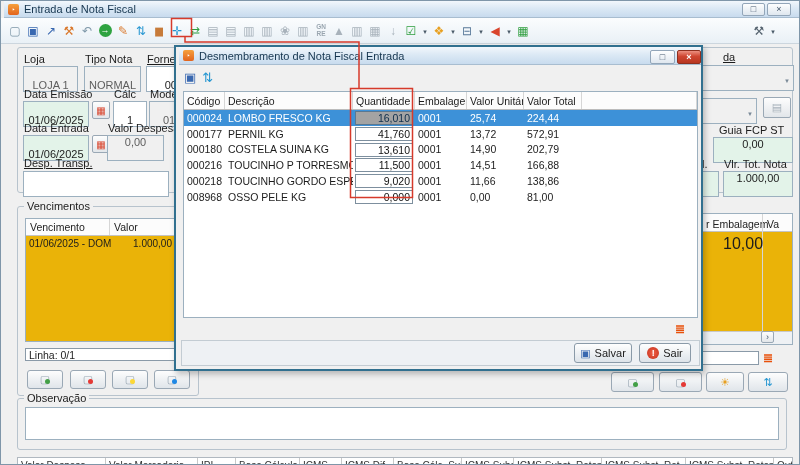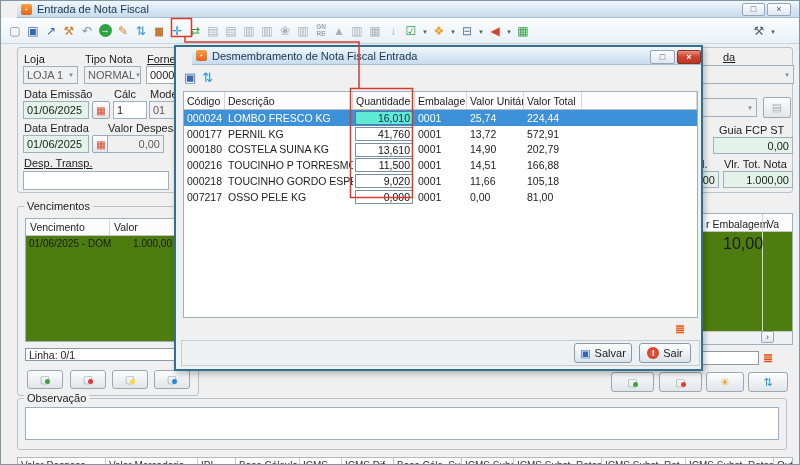--- a/index.html
+++ b/index.html
@@ -4,21 +4,21 @@
 <style>
   html,body{margin:0;padding:0;background:#cfd6dd;}
   *{box-sizing:border-box;}
   #screen{position:relative;width:800px;height:465px;overflow:hidden;
     font-family:"Liberation Sans",sans-serif;font-size:11px;color:#1c1c1c;
     background:#f0f0f0;border:1px solid #7f96a9;}
   .abs{position:absolute;}
   .lbl{position:absolute;white-space:nowrap;color:#1c1c1c;}
   .link{text-decoration:underline;}
   
-  .titlebar{position:absolute;left:16px;top:0;right:0;height:17px;
+  .titlebar{position:absolute;left:3px;top:0;right:0;height:17px;
     background:linear-gradient(#f2f7fc,#dce9f5 45%,#c8dbee);
     border-bottom:1px solid #a8bdd0;display:flex;align-items:center;text-align:right;}
   .appicon{width:11px;height:11px;border-radius:2px;margin:0 5px 0 4px;
     background:linear-gradient(#f6a03c,#e2641e);color:#fff;font-size:7px;
     display:flex;align-items:center;justify-content:center;flex:none;}
   .titletext{font-size:11px;color:#15354f;}
   .winbtn{position:absolute;top:2px;height:13px;border:1px solid #93a6b9;border-radius:2px;
     background:linear-gradient(#fdfefe,#dfe7ef);display:flex;align-items:center;justify-content:center;
     font-size:9px;color:#42566b;line-height:1;}
   .winbtn.red{background:linear-gradient(#ec9080,#cf4631 45%,#b83620);color:#fff;border-color:#8f2f1e;font-weight:bold;}
@@ -31,58 +31,58 @@
   .caret{width:8px;font-size:7px;color:#4a5a68;}
   .circ{background:#2fa341;color:#fff;border-radius:50%;width:13px;height:13px;
     display:flex;align-items:center;justify-content:center;font-size:9px;font-weight:bold;}
   .gnre{display:flex;flex-direction:column;align-items:center;justify-content:center;
     font-size:6.5px;font-weight:bold;color:#9aa6b0;line-height:1.05;}
   .c-steel{color:#7e97a8}.c-blue{color:#3968b0}.c-org{color:#d9772a}.c-grn{color:#2e9e3e}
   .c-cyan{color:#2596d1}.c-brown{color:#c77b3a}.c-gray{color:#a8b2bb}.c-red{color:#d9442c}
   .c-slate{color:#5a7a9a}.c-gold{color:#e8a020}.c-dark{color:#55636f}
   
   .field{position:absolute;border:1px solid #9cb0bf;background:#fff;display:flex;
-    align-items:center;padding:0 3px;font-size:11px;white-space:nowrap;overflow:hidden;}
+    align-items:center;padding:12px 3px;font-size:11px;white-space:nowrap;overflow:hidden;flex-direction:column;}
   .green{background:#e3f3e9;}
   .dis{background:#f0f0f0;color:#5d5d5d;}
   .rt{justify-content:flex-end;}
   .chev{margin-left:auto;font-size:6px;color:#7a8a98;}
   .sqbtn{position:absolute;border:1px solid #9aa8b5;border-radius:2px;
     background:linear-gradient(#fdfdfd,#e2e6ea);display:flex;align-items:center;justify-content:center;}
   .grp{position:absolute;border:1px solid #b7c3cd;border-radius:3px;}
   .legend{position:absolute;top:-7px;left:6px;background:#f0f0f0;padding:0 3px;font-size:11px;white-space:nowrap;}
   .sunken{position:absolute;border:1px solid #8a9aa8;background:#fff;display:flex;
     align-items:center;padding:0 3px;font-size:10.5px;}
   .sort{color:#e8500a;font-weight:bold;font-size:12px;line-height:1;}
   .docbtn{position:absolute;width:36px;height:19px;background:linear-gradient(#fdfdfd,#e0e5ea);
     border:1px solid #9aa8b5;border-radius:3px;display:flex;align-items:center;justify-content:center;font-size:11px;}
   .docbtn .pg{color:#98a6b2;position:relative;}
   .dot{position:absolute;width:5px;height:5px;border-radius:50%;right:-2px;bottom:0;}
   .d-grn{background:#43a047}.d-red{background:#e53935}.d-yel{background:#fdd835}.d-blu{background:#1e88e5}
   
-  .gridbox{position:absolute;background:#4d7c0f;border:1px solid #9cb0bf;}
+  .gridbox{position:absolute;background:#eab308;border:1px solid #9cb0bf;}
   .ghead{font-size:10.5px;color:#222;}
   
   #modal{position:absolute;left:173px;top:44px;width:529px;height:326px;
     border:2px solid #31708f;background:#f0f0f0;z-index:10;box-shadow:2px 3px 6px rgba(0,0,0,.25);}
   #modal .titlebar{height:18px;}
   #modal .toolbar2{position:absolute;left:0;top:18px;right:0;height:24px;display:flex;
     align-items:center;padding-left:8px;gap:6px;font-size:13px;}
   .mtable{position:absolute;left:7px;top:44px;width:515px;height:227px;background:#fff;
     border:1px solid #9cb0bf;overflow:hidden;font-size:10.5px;}
   .thead{display:flex;height:18px;background:#fcfcfc;border-bottom:1px solid #bcbcbc;align-items:center;}
   .thead .c{border-right:1px solid #d6d6d6;height:100%;display:flex;align-items:center;}
   .trow{display:flex;height:15.8px;align-items:stretch;background:#fff;}
   .c{padding:0 3px;white-space:nowrap;overflow:hidden;display:flex;align-items:center;}
   .code{width:41px}.desc{width:128px}.qty{width:62px;padding:0}.emb{width:52px}.vu{width:57px}.vt{width:58px}
   .fill{flex:1}
   .trow.selected{background:#3d91d8;color:#fff;}
   .qty i{flex:1;margin:1px 2px;border:1px solid #7d8f9e;background:#fff;color:#111;
     font-style:normal;display:flex;align-items:center;justify-content:flex-end;padding:0 2px;}
-  .trow.selected .qty i{background:#5eead4;color:#0d2c4a;border-color:#5a7891;}
+  .trow.selected .qty i{background:#a3a3a3;color:#0d2c4a;border-color:#5a7891;}
   .btnbar{position:absolute;left:5px;top:293px;width:519px;height:26px;
     border:1px solid #c3ccd3;background:#eef1f4;}
   .pbtn{position:absolute;height:20px;border:1px solid #8a9aa8;border-radius:3px;
     background:linear-gradient(#fefefe,#dde3e9);display:flex;align-items:center;
     justify-content:center;gap:4px;font-size:11px;color:#1c1c1c;}
   .excl{width:12px;height:12px;border-radius:50%;background:radial-gradient(#f06048,#c4311c);
     color:#fff;font-size:9px;font-weight:bold;display:flex;align-items:center;justify-content:center;}
   
   #bottomgrid{position:absolute;left:16px;top:456px;width:776px;height:9px;background:#fff;
     border:1px solid #b0b8c0;display:flex;overflow:hidden;}
@@ -377,26 +377,26 @@
           </div>
 
           <div class="trow">
             <span class="c code">000218</span>
             <span class="c desc">TOUCINHO GORDO ESPECIAL KG</span>
             <span class="c qty">
               <i>9,020</i>
             </span>
             <span class="c emb">0001</span>
             <span class="c vu">11,66</span>
-            <span class="c vt">105,18</span>
+            <span class="c vt">138,86</span>
             <span class="c fill"></span>
           </div>
 
           <div class="trow">
-            <span class="c code">007217</span>
+            <span class="c code">008968</span>
             <span class="c desc">OSSO PELE KG</span>
             <span class="c qty">
               <i>0,000</i>
             </span>
             <span class="c emb">0001</span>
             <span class="c vu">0,00</span>
             <span class="c vt">81,00</span>
             <span class="c fill"></span>
           </div>
         </div>

